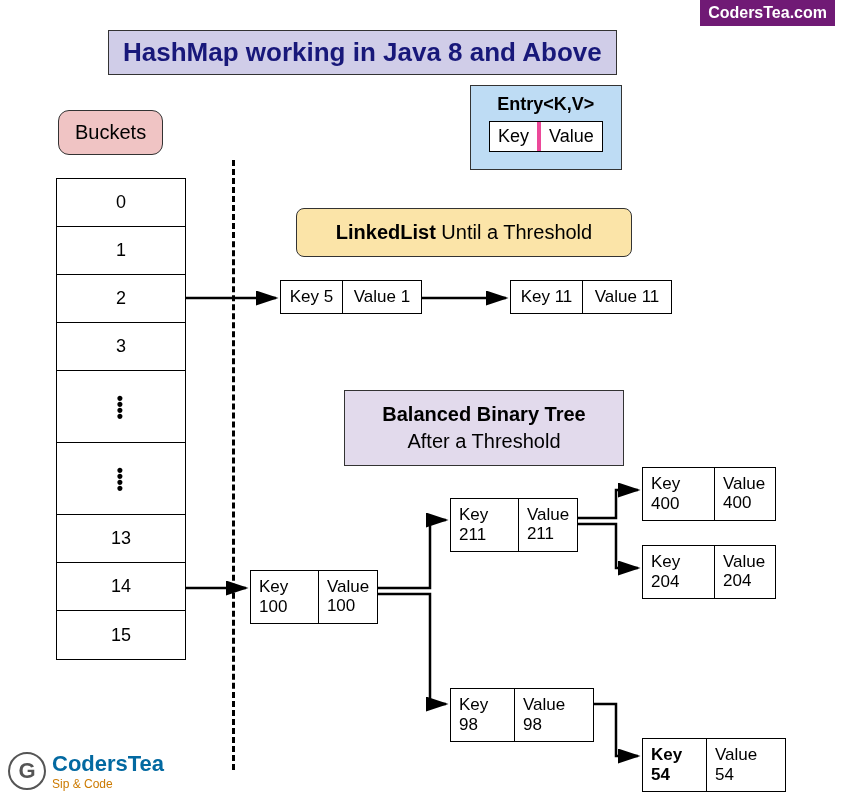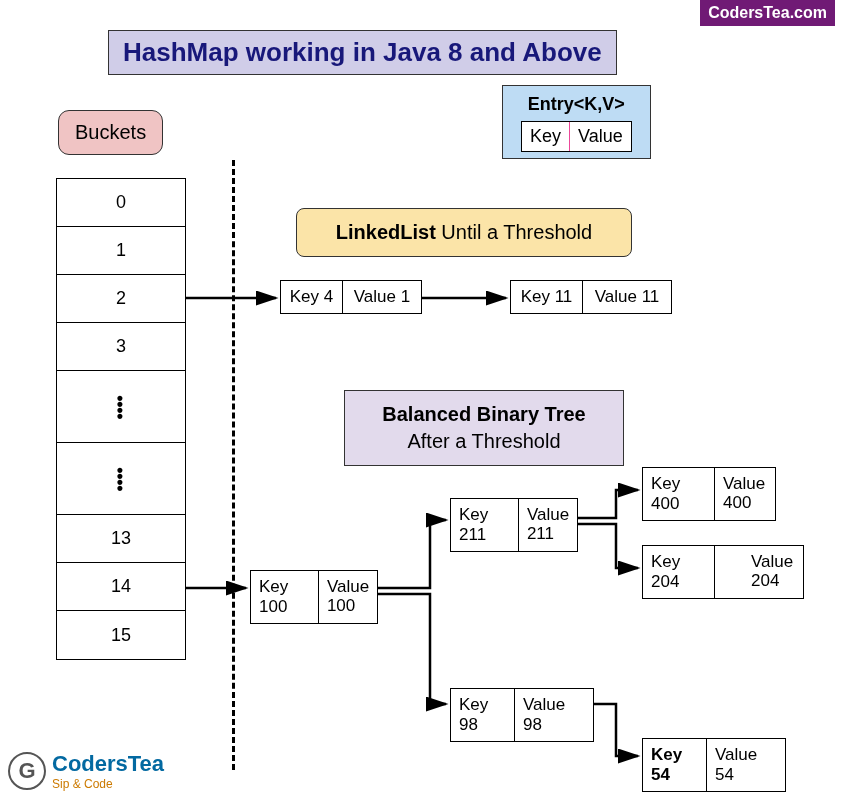--- a/index.html
+++ b/index.html
@@ -6,25 +6,25 @@
   body { font-family: Arial, Helvetica, sans-serif; background: #fff; width: 841px; height: 801px; position: relative; }
   .abs { position: absolute; }
   .title-box { background: #d0cde8; border: 1px solid #333; padding: 6px 14px; font-size: 26px; font-weight: bold; color: #18187a; }
   .brand-tag { background: #701a75; color: #fff; font-weight: bold; font-size: 16px; padding: 4px 8px; }
   .buckets-label { background: #f0c4c4; border: 1px solid #333; border-radius: 11px; padding: 10px 16px; font-size: 20px; }
   .bucket-col { border: 1px solid #000; width: 130px; }
   .bucket-cell { border-bottom: 1px solid #000; height: 48px; display: flex; align-items: center; justify-content: center; font-size: 18px; }
   .bucket-cell:last-child { border-bottom: none; }
   .dots-cell { flex-direction: column; font-weight: bold; letter-spacing: 2px; line-height: 6px; }
   .dashed-line { border-left: 3px dashed #000; }
-  .entry-box { background: #bedcf4; border: 1px solid #333; padding: 8px 18px 6px; text-align: center; margin-left: 32px; }
+  .entry-box { background: #bedcf4; border: 1px solid #333; padding: 8px 18px 17px; text-align: center; }
   .entry-title { font-weight: bold; font-size: 18px; margin-bottom: 6px; }
   .kv-row { display: flex; border: 1px solid #000; background: #fff; }
   .kv-row > div { padding: 4px 8px; font-size: 18px; }
-  .kv-row > div:first-child { border-right: 1px solid #ec4899; }
+  .kv-row > div:first-child { border-right: 4px solid #ec4899; }
   .ll-label { background: #fbe4a8; border: 1px solid #333; border-radius: 8px; padding: 12px 20px; font-size: 20px; text-align: center; }
   .bt-label { background: #e2daec; border: 1px solid #333; border-radius: 0; padding: 10px 20px; font-size: 20px; text-align: center; line-height: 1.35; }
   .node { display: flex; border: 1.5px solid #000; background: #fff; }
   .node > div { padding: 6px 8px; font-size: 17px; display: flex; align-items: center; justify-content: center; }
   .node > div:first-child { border-right: 1.5px solid #000; }
   .multiline { flex-direction: column; line-height: 1.1; }
   .logo { display: flex; align-items: center; gap: 6px; }
   .logo-icon { width: 38px; height: 38px; border: 2px solid #555; border-radius: 50%; display: flex; align-items: center; justify-content: center; font-weight: bold; font-size: 22px; color: #555; }
   .logo-text-top { font-weight: bold; font-size: 22px; color: #0369a1; }
   .logo-text-bot { font-size: 12px; color: #cc7a00; }
@@ -69,21 +69,21 @@
     <div>Key</div>
     <div>Value</div>
   </div>
 </div>
 
 <div class="abs ll-label" style="top:208px;left:296px;width:336px;">
   <b>LinkedList</b><span> Until a Threshold</span>
 </div>
 
 <div class="abs node" style="top:280px;left:280px;">
-  <div style="width:62px;">Key 4</div>
+  <div style="width:62px;">Key 5</div>
   <div style="width:78px;">Value 1</div>
 </div>
 <div class="abs node" style="top:280px;left:510px;">
   <div style="width:72px;">Key 11</div>
   <div style="width:88px;">Value 11</div>
 </div>
 
 <div class="abs bt-label" style="top:390px;left:344px;width:280px;">
   <div><b>Balanced Binary Tree</b></div>
   <div>After a Threshold</div>
@@ -97,21 +97,21 @@
 <div class="abs node" style="top:498px;left:450px;">
   <div style="width:68px;">Key 211</div>
   <div class="multiline" style="width:58px;">Value 211</div>
 </div>
 
 <div class="abs node" style="top:467px;left:642px;">
   <div style="width:72px;">Key 400</div>
   <div class="multiline" style="width:60px;">Value 400</div>
 </div>
 
-<div class="abs node" style="top:545px;left:642px;gap:28px;">
+<div class="abs node" style="top:545px;left:642px;">
   <div style="width:72px;">Key 204</div>
   <div class="multiline" style="width:60px;">Value 204</div>
 </div>
 
 <div class="abs node" style="top:688px;left:450px;">
   <div style="width:64px;">Key 98</div>
   <div style="width:78px;">Value 98</div>
 </div>
 
 <div class="abs node" style="top:738px;left:642px;">

